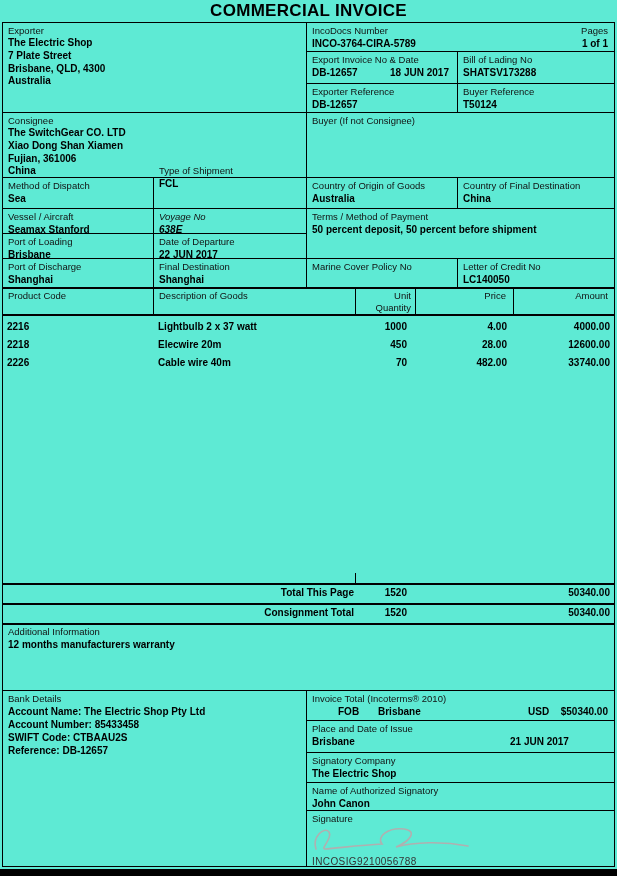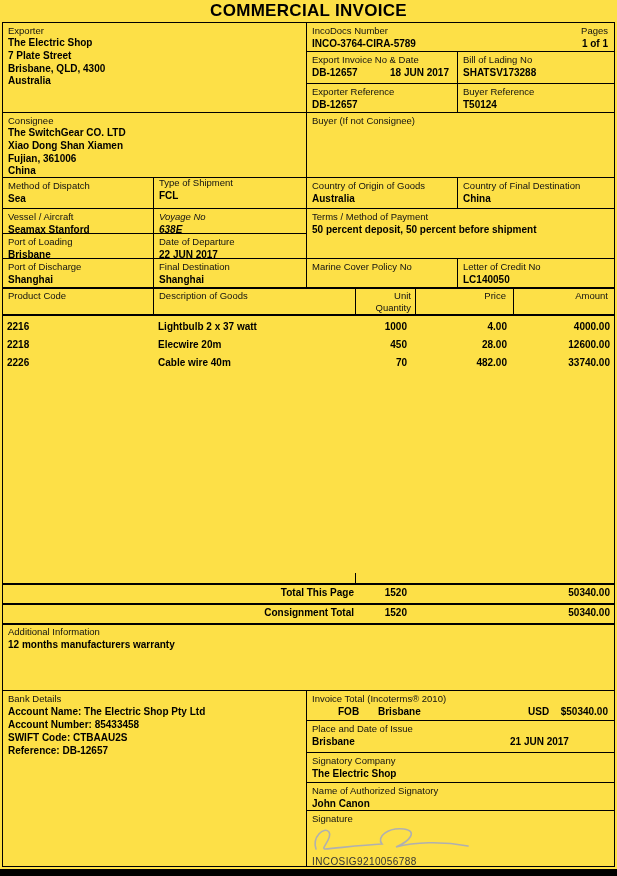--- a/index.html
+++ b/index.html
@@ -1,16 +1,16 @@
 <!DOCTYPE html>
 <html><head>
 <meta charset="utf-8">
 <style>
   html,body{margin:0;padding:0;background:#fff;}
-  .page{position:relative;width:617px;height:876px;background:#fde047;overflow:hidden;
+  .page{position:relative;width:617px;height:876px;background:#5eead4;overflow:hidden;
         font-family:"Liberation Sans","DejaVu Sans",sans-serif;color:#000;}
   .title{position:absolute;left:0;top:1px;width:617px;text-align:center;
          font-size:17px;font-weight:bold;letter-spacing:.3px;}
   .hl{position:absolute;background:#000;height:1px;}
   .hl2{position:absolute;background:#000;height:2px;}
   .vl{position:absolute;background:#000;width:1px;}
   .cell{position:absolute;box-sizing:border-box;padding:3px 4px 0 6px;overflow:hidden;}
   .lbl{font-size:9.5px;color:#111;line-height:12px;white-space:nowrap;}
   .val{font-size:10px;font-weight:bold;line-height:13px;white-space:nowrap;}
   .addr .val{line-height:12.8px;}
@@ -89,21 +89,21 @@
 
   <div class="cell" style="left:306px;top:112px;width:309px;height:65px;">
     <div class="lbl">Buyer (If not Consignee)</div>
     <div class="val"></div>
   </div>
 
   <div class="cell" style="left:2px;top:177px;width:151px;height:31px;">
     <div class="lbl">Method of Dispatch</div>
     <div class="val">Sea</div>
   </div>
-  <div class="cell" style="left:153px;top:174px;width:153px;height:31px;">
+  <div class="cell" style="left:153px;top:162px;width:153px;height:31px;">
     <div class="lbl">Type of Shipment</div>
     <div class="val">FCL</div>
   </div>
   <div class="cell" style="left:306px;top:177px;width:151px;height:31px;">
     <div class="lbl">Country of Origin of Goods</div>
     <div class="val">Australia</div>
   </div>
   <div class="cell" style="left:457px;top:177px;width:158px;height:31px;">
     <div class="lbl">Country of Final Destination</div>
     <div class="val">China</div>

